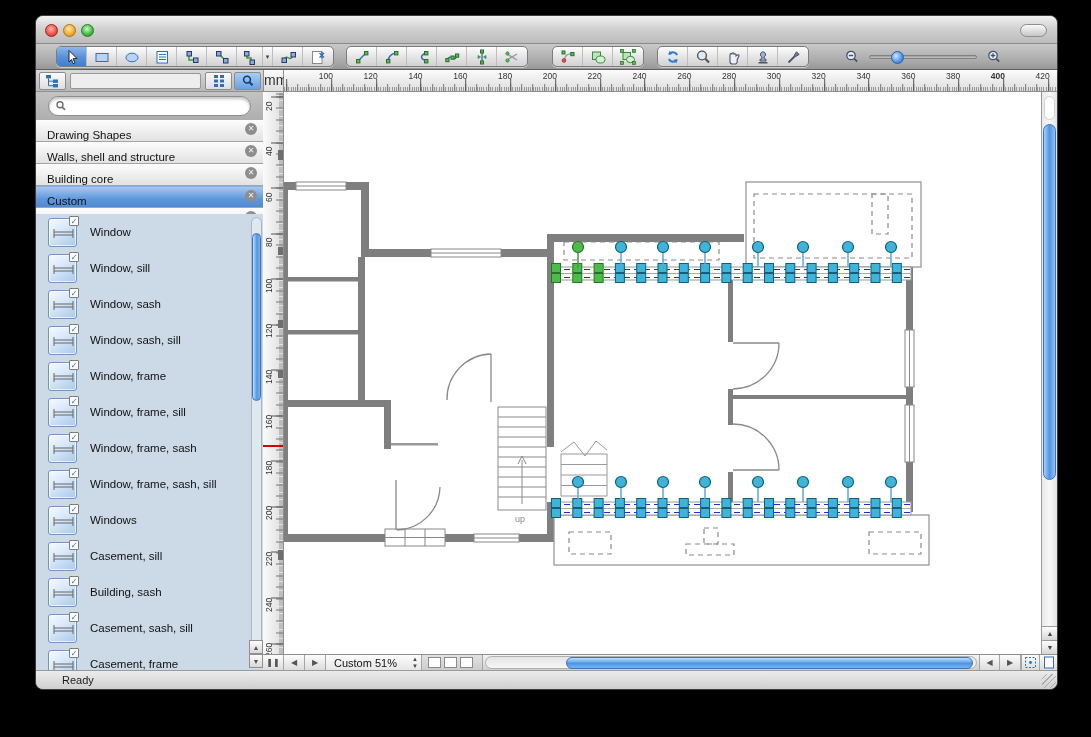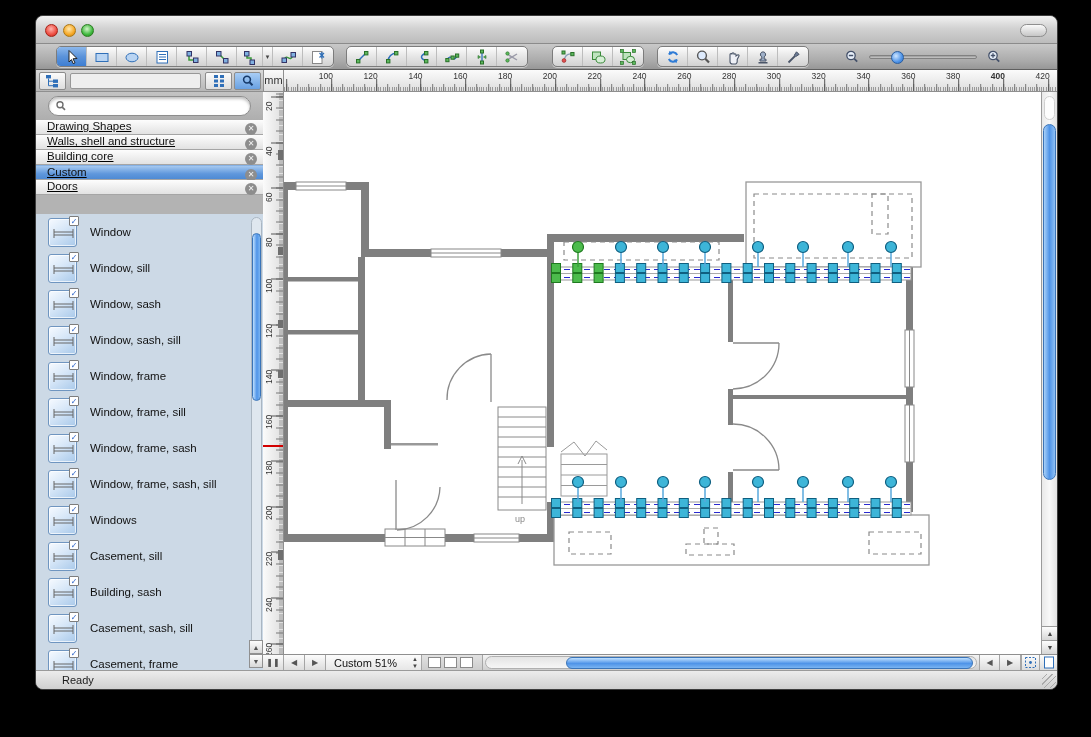--- a/index.html
+++ b/index.html
@@ -44,22 +44,22 @@
     border-bottom:1px solid #8f8f8f;display:flex;align-items:center;}
   .sbhbtn{height:18px;display:flex;align-items:center;justify-content:center;border:1px solid #8c8c8c;
     background:linear-gradient(#fbfbfb,#dedede);border-radius:2px;}
   .sbhbtn.active{background:linear-gradient(#a8cdf5,#69a1e2);}
   #sbfield{height:16px;flex:1;margin:0 4px;background:#eee;border:1px solid #979797;border-radius:2px;}
   #searchrow{position:absolute;left:0;top:22px;width:100%;height:28px;background:linear-gradient(#c3c3c3,#aeaeae);}
   #searchfield{position:absolute;left:12px;right:12px;top:4px;height:20px;border-radius:11px;background:#fff;
     border:1px solid #8d8d8d;box-shadow:inset 0 2px 3px rgba(0,0,0,.25);display:flex;align-items:center;padding-left:6px;}
   #searchinput{border:none;outline:none;flex:1;font-size:11px;background:transparent;margin-left:4px;}
   #cats{position:absolute;left:0;top:50px;width:100%;height:94px;}
-  .catrow{height:15px;display:flex;align-items:flex-start;background:linear-gradient(#fdfdfd,#e2e2e2);
-    border-bottom:1px solid #a5a5a5;position:relative;text-decoration:underline;}
+  .catrow{height:22px;display:flex;align-items:flex-end;background:linear-gradient(#fdfdfd,#e2e2e2);
+    border-bottom:1px solid #a5a5a5;position:relative;}
   .catrow.sel{background:linear-gradient(#a6c9f0,#5f97dc 60%,#4e8ad4);border-top:1px solid #86b1e4;}
   .catlabel{font-size:11.5px;color:#111;padding-left:11px;}
   .catclose{position:absolute;right:6px;top:3px;width:12px;height:12px;border-radius:50%;background:#8d8d8d;
     color:#f2f2f2;font-size:8px;line-height:12px;text-align:center;}
   #shapelist{position:absolute;left:0;top:144px;right:0;bottom:0;background:#ccd9e6;overflow:hidden;}
   .shaperow{height:36px;display:flex;align-items:center;padding-left:12px;}
   .thumb{width:29px;height:29px;border:1px solid #6f95c0;border-radius:3px;position:relative;
     background:linear-gradient(145deg,#f6faff,#d7e7f8 45%,#a9c9ea);box-shadow:inset 0 0 0 1px rgba(255,255,255,.7);}
   .thumb svg{position:absolute;left:2px;top:2px;}
   .chk{position:absolute;right:-3px;top:-3px;width:10px;height:10px;background:#fff;border:1px solid #7d7d7d;
@@ -67,21 +67,21 @@
   .shapelabel{font-size:11.5px;color:#111;margin-left:13px;}
   #listscroll{position:absolute;right:1px;top:3px;width:11px;height:436px;background:#dfe7ef;border:1px solid #aab6c2;border-radius:6px;}
   #listthumb{position:absolute;left:0px;top:15px;width:9px;height:168px;border-radius:5px;
     background:linear-gradient(90deg,#bfe0ff,#4f94e8 55%,#7ab4f2);border:1px solid #3a74b8;}
   .miniarrows{position:absolute;right:0;bottom:2px;width:14px;}
   .miniab{width:14px;height:14px;background:linear-gradient(#fdfdfd,#d8d8d8);border:1px solid #909090;
     font-size:7px;color:#555;text-align:center;line-height:13px;}
 
   
   #mmbox{position:absolute;left:227px;top:54px;width:21px;height:22px;background:linear-gradient(#fafafa,#ddd);
-    border:1px solid #8f8f8f;border-top:none;font-size:11px;color:#333;text-align:center;line-height:21px;}
+    border:1px solid #8f8f8f;border-top:none;font-size:14px;color:#333;text-align:center;line-height:21px;}
   #hruler{position:absolute;left:248px;top:54px;width:773px;height:22px;background:linear-gradient(#fbfbfb,#dedede);
     border-bottom:1px solid #8f8f8f;overflow:hidden;
     background-image:
       repeating-linear-gradient(90deg,#555 0 1px,transparent 1px 44.8px),
       repeating-linear-gradient(90deg,#777 0 1px,transparent 1px 11.2px),
       repeating-linear-gradient(90deg,#999 0 1px,transparent 1px 2.24px),
       linear-gradient(#fbfbfb,#dedede);
     background-size:100% 12px,100% 7px,100% 4px,100% 100%;
     background-position:2.2px bottom,2.2px bottom,0 bottom,0 0;background-repeat:repeat-x,repeat-x,repeat-x,no-repeat;}
   .hlab{position:absolute;top:1px;width:24px;text-align:right;font-size:8.5px;color:#333;}

